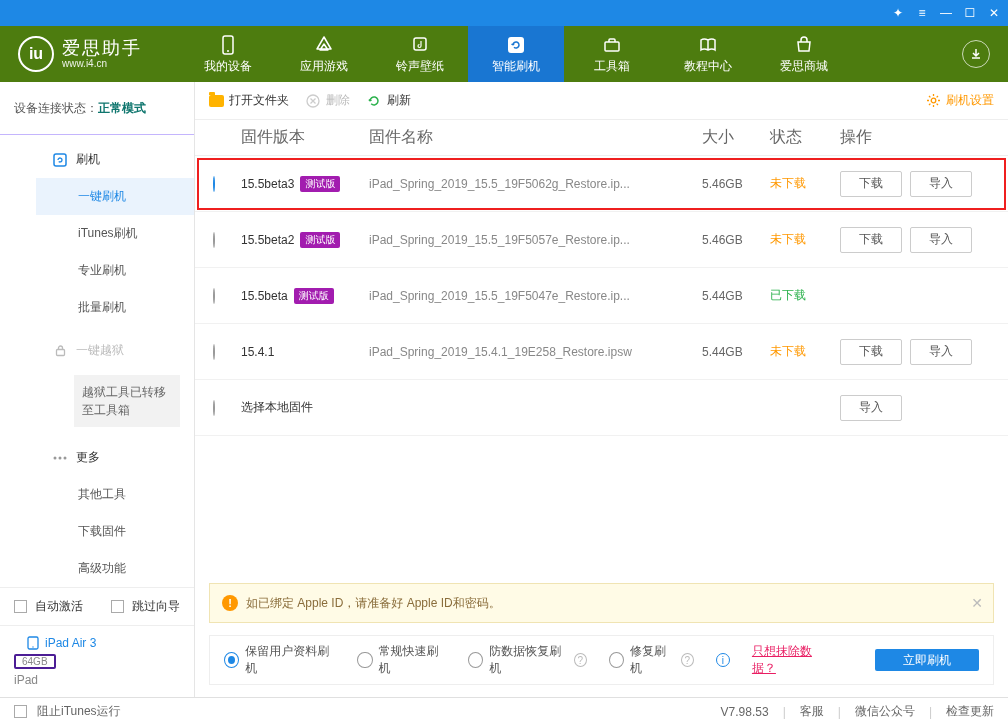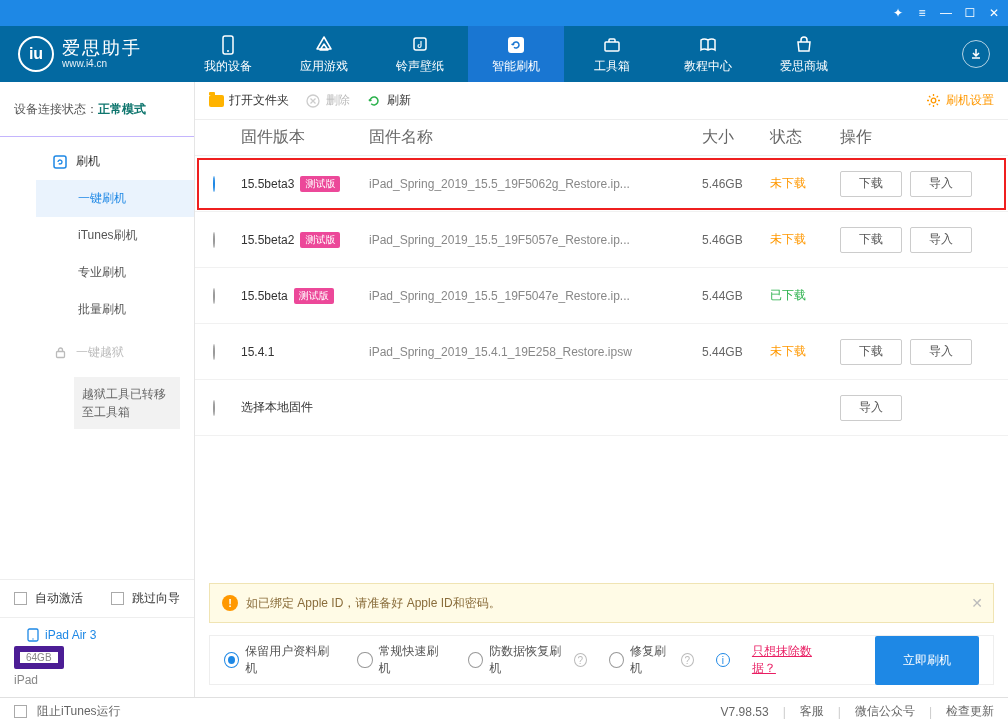--- a/index.html
+++ b/index.html
@@ -3,21 +3,21 @@
 <meta charset="utf-8">
 <style>
 * { box-sizing: border-box; margin: 0; padding: 0; }
 body { font-family: "Microsoft YaHei", sans-serif; font-size: 12px; color: #333; background: #fff; width: 1008px; height: 725px; overflow: hidden; }
 
 
 .titlebar { background: #1e88e5; height: 26px; display: flex; justify-content: flex-end; align-items: center; padding: 0 6px; gap: 8px; }
 .titlebar .tb-btn { width: 16px; height: 16px; color: #fff; display: flex; align-items: center; justify-content: center; cursor: pointer; font-size: 12px; }
 
 
-.header { background: #0369a1; height: 56px; display: flex; align-items: center; color: #fff; }
+.header { background: #4d7c0f; height: 56px; display: flex; align-items: center; color: #fff; }
 .logo { display: flex; align-items: center; padding: 0 18px; gap: 8px; }
 .logo-icon { width: 36px; height: 36px; border: 2px solid #fff; border-radius: 50%; display: flex; align-items: center; justify-content: center; font-weight: bold; font-size: 16px; }
 .logo-text { display: flex; flex-direction: column; line-height: 1.1; }
 .logo-text .main { font-size: 18px; font-weight: 500; letter-spacing: 2px; }
 .logo-text .sub { font-size: 10px; opacity: .9; }
 .nav { display: flex; height: 100%; margin-left: 20px; }
 .nav-item { width: 96px; height: 100%; display: flex; flex-direction: column; align-items: center; justify-content: center; gap: 2px; cursor: pointer; font-size: 12px; }
 .nav-item.active { background: #1976d2; }
 .nav-item .nav-icon { width: 22px; height: 22px; display: flex; align-items: center; justify-content: center; }
 .header .dl-circle { margin-left: auto; margin-right: 18px; width: 28px; height: 28px; border: 1.5px solid rgba(255,255,255,.7); border-radius: 50%; display: flex; align-items: center; justify-content: center; color: #fff; }
@@ -33,21 +33,21 @@
 .side-title.locked .ticon { color: #bbb; }
 .side-item { padding: 10px 16px 10px 42px; cursor: pointer; color: #555; }
 .side-item.active { background: #eaf3fd; color: #1e88e5; }
 .side-note { margin: 6px 14px 6px 38px; background: #f2f2f2; padding: 8px; color: #666; line-height: 1.5; }
 
 .sidebar-bottom { margin-top: auto; border-top: 1px solid #eee; }
 .chk-row { display: flex; align-items: center; gap: 8px; padding: 10px 14px; }
 .chk { width: 13px; height: 13px; border: 1px solid #aaa; display: inline-block; }
 .device-box { border-top: 1px solid #eee; padding: 10px 14px; }
 .device-name { color: #1e88e5; font-weight: 500; display: flex; align-items: center; gap: 6px; padding-left: 13px; }
-.device-cap { display: inline-block; border: 6px solid #4c1d95; color: #888; font-size: 10px; padding: 0 6px; border-radius: 2px; margin-top: 4px; }
+.device-cap { display: inline-block; border: 2px solid #4c1d95; color: #888; font-size: 10px; padding: 0 6px; border-radius: 2px; margin-top: 4px; }
 .device-type { color: #888; margin-top: 4px; }
 
 
 .main { flex: 1; display: flex; flex-direction: column; }
 .toolbar { height: 38px; border-bottom: 1px solid #eee; display: flex; align-items: center; padding: 0 14px; gap: 16px; }
 .tb-item { display: flex; align-items: center; gap: 5px; cursor: pointer; color: #333; }
 .tb-item.disabled { color: #bbb; cursor: default; }
 .tb-icon { width: 16px; height: 16px; display: flex; align-items: center; justify-content: center; }
 .tb-icon.folder { background: #ffb300; border-radius: 2px; width: 15px; height: 12px; position: relative; }
 .tb-icon.folder::before { content: ""; position: absolute; top: -3px; left: 0; width: 6px; height: 3px; background: #ffb300; border-radius: 1px 1px 0 0; }
@@ -62,40 +62,40 @@
 .col-status { width: 70px; text-align: left; }
 .col-ops { width: 150px; text-align: left; }
 
 .rows { }
 .row { display: flex; align-items: center; height: 56px; border-bottom: 1px solid #f1f1f1; padding: 0 18px; position: relative; }
 .row.highlighted { outline: 2px solid #ef1f1f; outline-offset: -4px; }
 .radio { width: 16px; height: 16px; border: 1.5px solid #999; border-radius: 50%; position: relative; }
 .radio.checked { border-color: #1e88e5; }
 .radio.checked::after { content: ""; position: absolute; inset: 3px; background: #1e88e5; border-radius: 50%; }
 .version { display: flex; align-items: center; gap: 6px; font-weight: 500; color: #333; }
-.badge { background: #ec4899; color: #fff; font-size: 10px; padding: 1px 5px; border-radius: 2px; font-weight: normal; }
+.badge { background: #a21caf; color: #fff; font-size: 10px; padding: 1px 5px; border-radius: 2px; font-weight: normal; }
 .fname { color: #888; }
 .size { color: #666; }
 .status { font-size: 12px; }
 .status.pending { color: #ff9800; }
 .status.done { color: #2bb14c; }
 .ops { display: flex; gap: 8px; }
 .btn { border: 1px solid #ccc; background: #fff; color: #555; height: 26px; width: 62px; border-radius: 2px; cursor: pointer; font-size: 12px; }
 
 .warning { margin: 10px 14px 0; background: #fffbe6; border: 1px solid #f0e4b3; height: 40px; display: flex; align-items: center; padding: 0 12px; color: #8a6d3b; position: relative; }
 .warning .wicon { width: 16px; height: 16px; border-radius: 50%; background: #ff9800; color: #fff; display: flex; align-items: center; justify-content: center; font-weight: bold; margin-right: 8px; font-size: 11px; }
 .warning .close { position: absolute; right: 10px; color: #bbb; cursor: pointer; font-size: 14px; }
 
 .options { margin: 12px 14px; border: 1px solid #eee; height: 50px; display: flex; align-items: center; padding: 0 14px; gap: 22px; }
 .opt { display: flex; align-items: center; gap: 6px; color: #555; cursor: pointer; }
 .opt .q { width: 14px; height: 14px; border: 1px solid #bbb; border-radius: 50%; color: #bbb; font-size: 10px; display: flex; align-items: center; justify-content: center; }
 .opt .info { width: 14px; height: 14px; border: 1px solid #1e88e5; border-radius: 50%; color: #1e88e5; font-size: 10px; display: flex; align-items: center; justify-content: center; }
 .opt.link { color: #e91e63; text-decoration: underline; }
 .options .flex { flex: 1; }
-.primary-btn { background: #1e88e5; color: #fff; border: none; height: 49px; width: 110px; border-radius: 2px; cursor: pointer; font-size: 12px; }
+.primary-btn { background: #1e88e5; color: #fff; border: none; height: 22px; width: 110px; border-radius: 2px; cursor: pointer; font-size: 12px; }
 
 .statusbar { height: 28px; border-top: 1px solid #e0e0e0; display: flex; align-items: center; padding: 0 14px; font-size: 12px; color: #666; gap: 10px; }
 .statusbar .sep { margin: 0 4px; color: #ccc; }
 .statusbar .flex { flex: 1; }
 
 svg { display: block; }
 </style>
 </head>
 <body>
 
@@ -214,20 +214,35 @@
             <svg width="13" height="13" viewBox="0 0 13 13">
               <rect x="2.5" y="5.5" width="8" height="6" rx="1" fill="none" stroke="currentColor" stroke-width="1.3"></rect>
               <path d="M4.5 5.5 V4 a2 2 0 0 1 4 0 V5.5" fill="none" stroke="currentColor" stroke-width="1.3"></path>
             </svg>
           </span>
         <span style="color:#bbb">一键越狱</span>
       </div>
       <div class="side-note">越狱工具已转移至工具箱</div>
     </div>
 
+    <div class="side-section">
+      <div class="side-title">
+        <span class="ticon" style="color:#999">
+            <svg width="14" height="4" viewBox="0 0 14 4">
+              <circle cx="2" cy="2" r="1.5" fill="currentColor"></circle>
+              <circle cx="7" cy="2" r="1.5" fill="currentColor"></circle>
+              <circle cx="12" cy="2" r="1.5" fill="currentColor"></circle>
+            </svg>
+          </span>
+        <span>更多</span>
+      </div>
+      <div class="side-item">其他工具</div>
+      <div class="side-item">下载固件</div>
+      <div class="side-item">高级功能</div>
+    </div>
 
     <div class="sidebar-bottom">
       <div class="chk-row">
         <span class="chk"></span>
         <span>自动激活</span>
         <span style="flex:1"></span>
         <span class="chk"></span>
         <span>跳过向导</span>
       </div>
       <div class="device-box">

